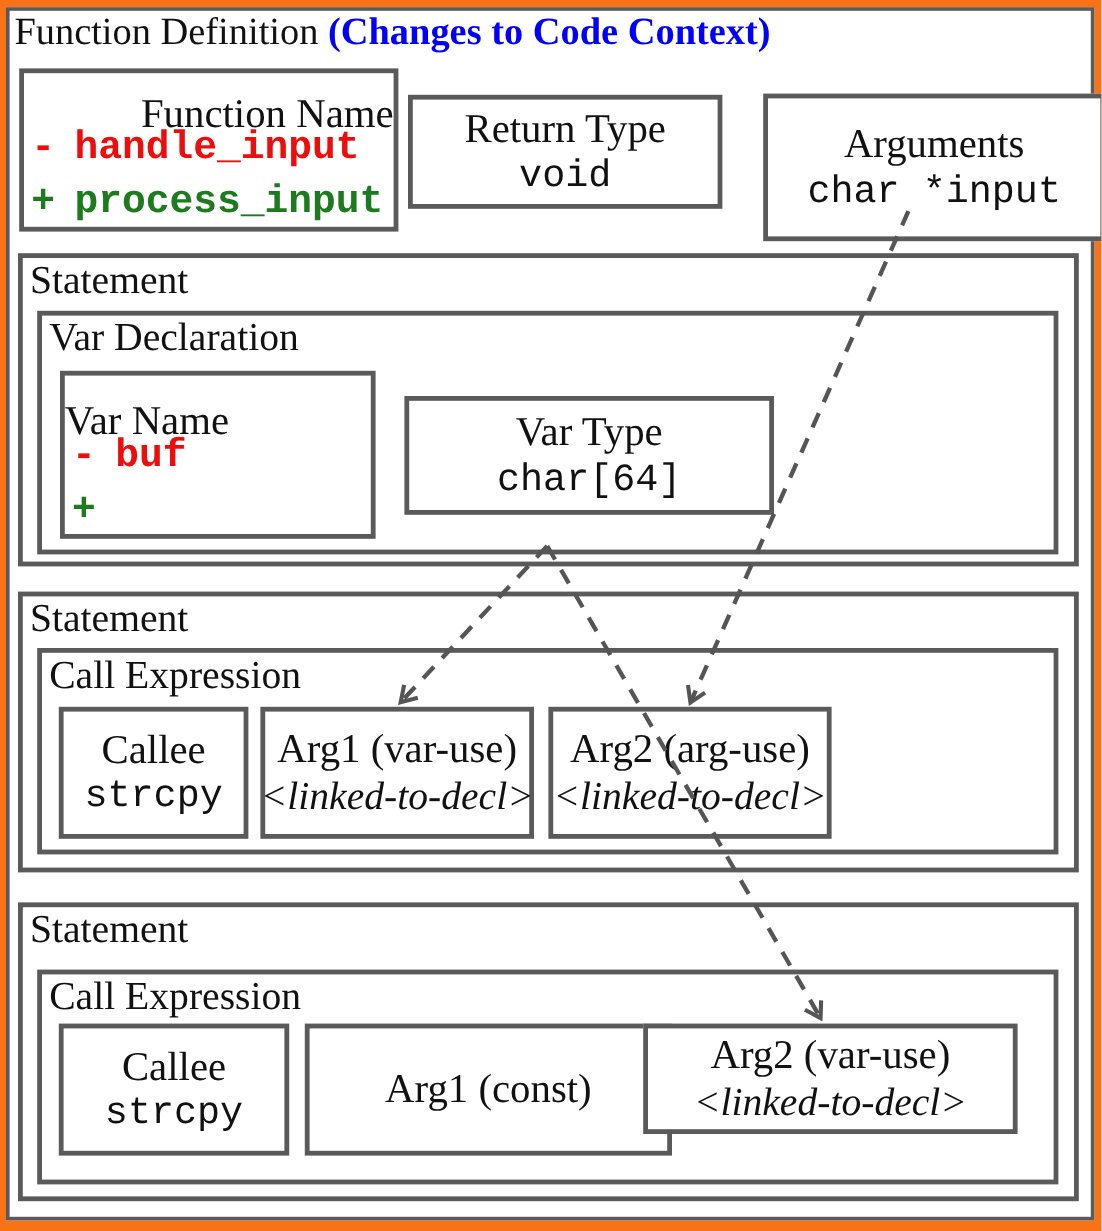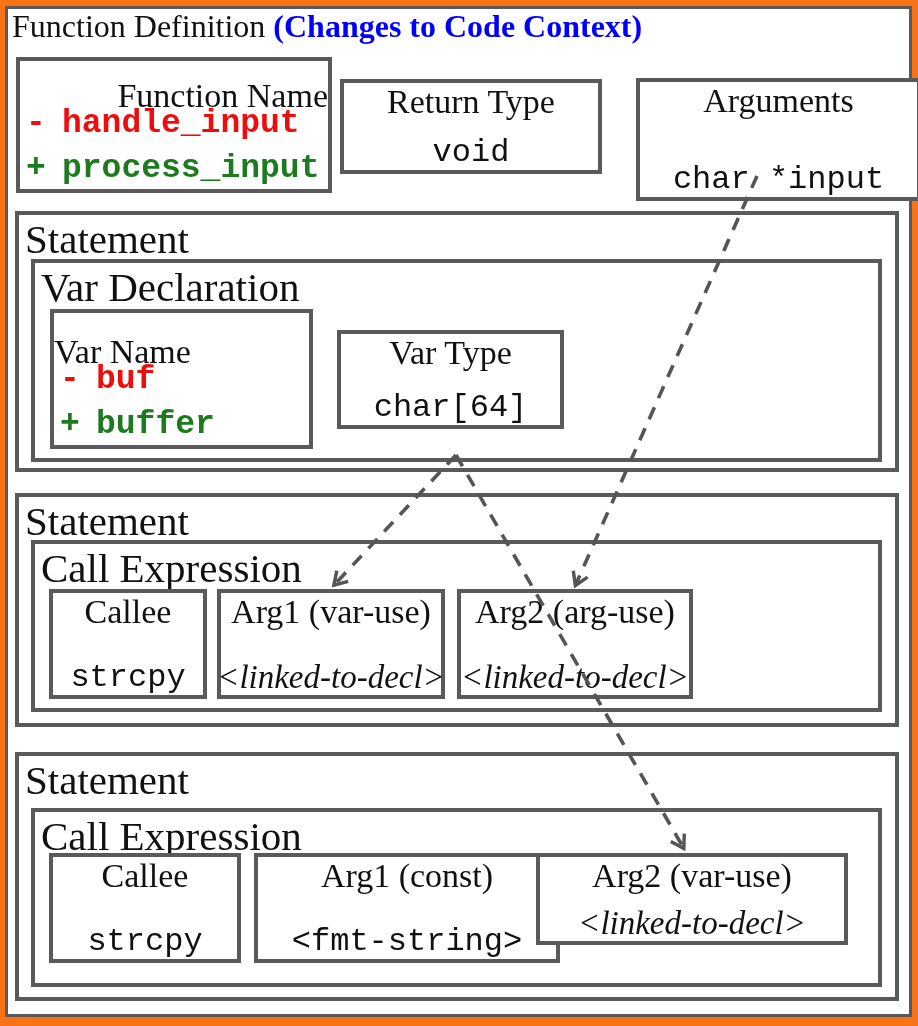--- a/index.html
+++ b/index.html
@@ -14,23 +14,23 @@
   #stage{
     position:relative;width:918px;height:1026px;background:#f97316;overflow:hidden;
     font-family:"Liberation Serif",serif;color:var(--ink);
   }
   .abs{position:absolute;box-sizing:border-box;}
   .box{border:4px solid var(--border);background:#ffffff;}
   .outer{border-width:3px;}
   .serif{font-family:"Liberation Serif",serif;}
   .title{font-size:32px;line-height:1.15;white-space:nowrap;}
   .title .blue{color:var(--blue);font-weight:bold;}
-  .corner-label{position:absolute;top:0px;left:6px;font-size:41px;line-height:1.2;white-space:nowrap;}
+  .corner-label{position:absolute;top:0px;left:6px;font-size:33px;line-height:1.2;white-space:nowrap;}
   .centered-2line{
-    display:flex;flex-direction:column;align-items:center;justify-content:space-between;
+    display:flex;flex-direction:column;align-items:center;justify-content:center;
     height:100%;gap:2px;
   }
   .lbl{font-size:34px;line-height:1.1;white-space:nowrap;}
   .val{font-size:32px;line-height:1.1;white-space:nowrap;font-family:Liberation Mono, monospace;}
   .val.italic{font-family:"Liberation Serif",serif;font-style:italic;font-size:33px;}
   .diffrow{position:absolute;left:6px;right:4px;display:flex;align-items:baseline;
     font-family:"Liberation Mono",monospace;font-weight:bold;font-size:33px;line-height:1;white-space:nowrap;}
   .diffrow .sign{width:36px;}
   .removed{color:var(--removed);}
   .added{color:var(--added);}
@@ -80,24 +80,23 @@
     <div class="corner-label">Var Declaration</div>
   </div>
   <div class="abs box" style="left:50px;top:309px;width:263px;height:140px;">
     <div class="abs lbl" style="left:0;right:0;top:20px;text-align:left;">Var Name</div>
     <div class="diffrow removed" style="top:50px;">
       <span class="sign">-</span>
         <span>buf</span>
     </div>
     <div class="diffrow added" style="top:95px;">
       <span class="sign">+</span>
-        <span>buffer</span>
     </div>
   </div>
-  <div class="abs box" style="left:337px;top:330px;width:227px;height:99px;">
+  <div class="abs box" style="left:337px;top:330px;width:308px;height:99px;">
     <div class="centered-2line">
       <div class="lbl">Var Type</div>
       <div class="val">char[64]</div>
     </div>
   </div>
 
   <div class="abs box" style="left:15px;top:493px;width:884px;height:234px;">
     <div class="corner-label">Statement</div>
   </div>
   <div class="abs box" style="left:31px;top:540px;width:851px;height:172px;">
@@ -130,21 +129,20 @@
   </div>
   <div class="abs box" style="left:49px;top:853px;width:192px;height:110px;">
     <div class="centered-2line">
       <div class="lbl">Callee</div>
       <div class="val">strcpy</div>
     </div>
   </div>
   <div class="abs box" style="left:254px;top:853px;width:306px;height:110px;">
     <div class="centered-2line">
       <div class="lbl">Arg1 (const)</div>
-      <div class="val">&lt;fmt-string&gt;</div>
     </div>
   </div>
   <div class="abs box" style="left:536px;top:853px;width:312px;height:92px;">
     <div class="centered-2line">
       <div class="lbl">Arg2 (var-use)</div>
       <div class="val italic">&lt;linked-to-decl&gt;</div>
     </div>
   </div>
 
   <svg class="arrows" width="918" height="1026" viewBox="0 0 918 1026">

